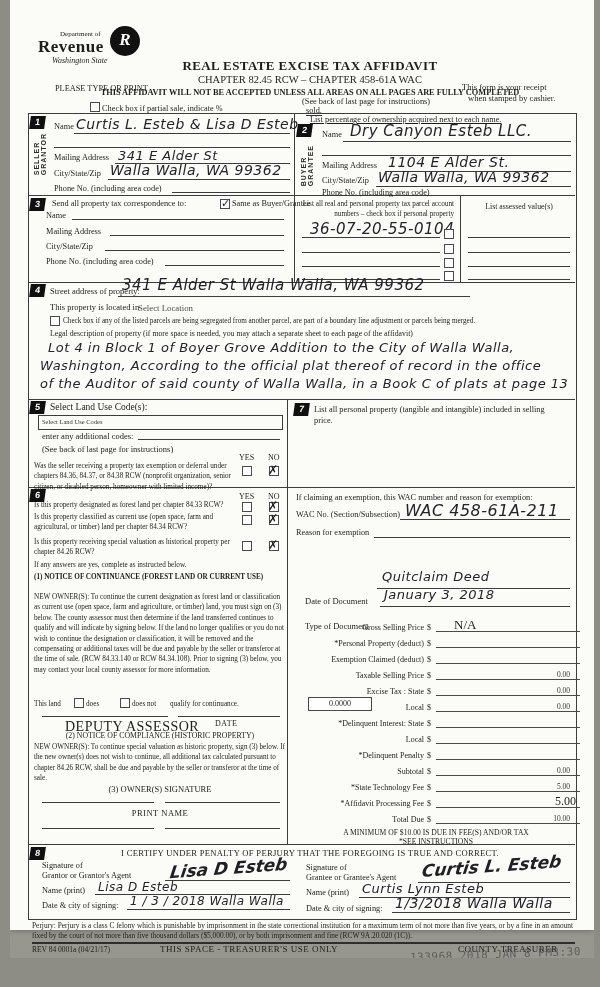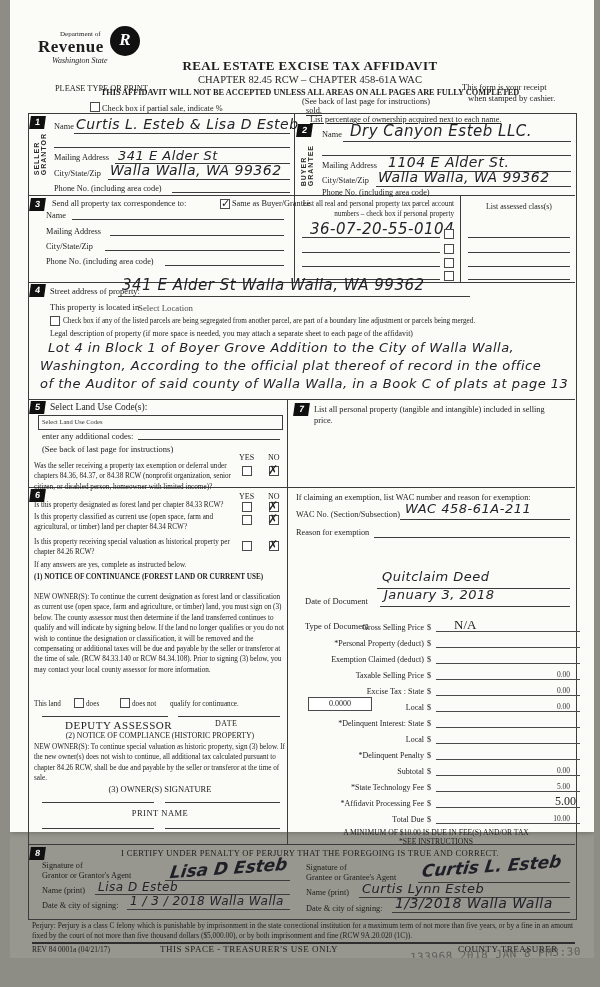--- a/index.html
+++ b/index.html
@@ -1,17 +1,17 @@
 <!DOCTYPE html>
 <html><head>
 <meta charset="utf-8">
 <style>
   html,body{margin:0;padding:0;}
   body{width:600px;height:987px;position:relative;background:#97978f;font-family:"Liberation Serif",serif;color:#1d1d1d;overflow:hidden;}
-  .page{position:absolute;left:10px;top:0;width:584px;height:832px;background:#fbfbf7;box-shadow:0 0 6px rgba(0,0,0,.35);}
+  .page{position:absolute;left:10px;top:0;width:584px;height:930px;background:#fbfbf7;box-shadow:0 0 6px rgba(0,0,0,.35);}
   .t{position:absolute;white-space:nowrap;}
   .w{white-space:normal;}
   .ln{position:absolute;border-bottom:1px solid #3c3c3c;}
   .box{position:absolute;border:1px solid #3c3c3c;}
   .numbox{position:absolute;width:15px;height:13px;background:#101010;color:#fff;font:bold 9px "Liberation Sans",sans-serif;text-align:center;line-height:13px;transform:skewX(-8deg);}
   .vlabel{position:absolute;display:flex;}
   .vlabel span{writing-mode:vertical-rl;transform:rotate(180deg);font:bold 7px "Liberation Sans",sans-serif;letter-spacing:1px;color:#2a2a2a;}
   .hw{font-family:"DejaVu Sans",sans-serif;font-style:italic;color:#23232b;letter-spacing:.5px;}
   .sig{font-family:"DejaVu Sans",sans-serif;font-style:italic;font-weight:bold;transform:rotate(-4deg) skewX(-12deg);color:#1f1f28;}
   .cb{display:inline-block;width:8px;height:8px;border:1px solid #4a4a4a;position:relative;vertical-align:-1px;background:#fff;}
@@ -118,21 +118,21 @@
   <div class="t hw" style="left:300px;top:220px;font-size:15px;">36-07-20-55-0104</div>
   <div class="ln" style="left:292px;top:237px;width:138px;"></div>
   <span class="cb" style="position:absolute;left:434px;top:229px;"></span>
   <div class="ln" style="left:292px;top:252px;width:138px;"></div>
   <span class="cb" style="position:absolute;left:434px;top:244px;"></span>
   <div class="ln" style="left:292px;top:266px;width:138px;"></div>
   <span class="cb" style="position:absolute;left:434px;top:258px;"></span>
   <div class="ln" style="left:292px;top:279px;width:138px;"></div>
   <span class="cb" style="position:absolute;left:434px;top:271px;"></span>
 
-  <div class="t" style="left:455px;top:202px;width:108px;text-align:center;font-size:7.8px;">List assessed class(s)</div>
+  <div class="t" style="left:455px;top:202px;width:108px;text-align:center;font-size:7.8px;">List assessed value(s)</div>
   <div class="ln" style="left:458px;top:237px;width:102px;"></div>
   <div class="ln" style="left:458px;top:252px;width:102px;"></div>
   <div class="ln" style="left:458px;top:266px;width:102px;"></div>
   <div class="ln" style="left:458px;top:279px;width:102px;"></div>
 
   <div class="numbox" style="left:20px;top:284px;">4</div>
   <div class="t" style="left:40px;top:286px;font-size:8.5px;">Street address of property:</div>
   <div class="t hw" style="left:112px;top:276px;font-size:15px;">341 E Alder St  Walla Walla,  WA  99362</div>
   <div class="ln" style="left:108px;top:296px;width:352px;"></div>
   <div class="t" style="left:40px;top:302px;font-size:8.5px;">This property is located in</div>
@@ -178,34 +178,34 @@
   <div class="t small w" style="left:24px;top:572px;width:252px;font-weight:bold;">(1) NOTICE OF CONTINUANCE (FOREST LAND OR CURRENT USE)</div>
   <div class="t small w" style="left:24px;top:592px;width:252px;">NEW OWNER(S): To continue the current designation as forest land or classification as current use (open space, farm and agriculture, or timber) land, you must sign on (3) below. The county assessor must then determine if the land transferred continues to qualify and will indicate by signing below. If the land no longer qualifies or you do not wish to continue the designation or classification, it will be removed and the compensating or additional taxes will be due and payable by the seller or transferor at the time of sale. (RCW 84.33.140 or RCW 84.34.108). Prior to signing (3) below, you may contact your local county assessor for more information.</div>
   <div class="t small" style="left:24px;top:699px;">This land</div>
   <span class="cb" style="position:absolute;left:64px;top:698px;"></span>
   <div class="t small" style="left:76px;top:699px;">does</div>
   <span class="cb" style="position:absolute;left:110px;top:698px;"></span>
   <div class="t small" style="left:122px;top:699px;">does not</div>
   <div class="t small" style="left:160px;top:699px;">qualify for continuance.</div>
   <div class="ln" style="left:32px;top:716px;width:126px;"></div>
   <div class="ln" style="left:168px;top:716px;width:102px;"></div>
-  <div class="t" style="left:55px;top:719px;font-size:11px;letter-spacing:.5px;">DEPUTY ASSESSOR</div>
+  <div class="t" style="left:55px;top:719px;font-size:14px;letter-spacing:.5px;">DEPUTY ASSESSOR</div>
   <div class="t" style="left:205px;top:719px;font-size:8px;letter-spacing:.5px;">DATE</div>
   <div class="t" style="left:24px;top:731px;width:252px;text-align:center;font-size:7.8px;white-space:normal;">(2) NOTICE OF COMPLIANCE (HISTORIC PROPERTY)</div>
   <div class="t small w" style="left:24px;top:742px;width:252px;">NEW OWNER(S): To continue special valuation as historic property, sign (3) below. If the new owner(s) does not wish to continue, all additional tax calculated pursuant to chapter 84.26 RCW, shall be due and payable by the seller or transferor at the time of sale.</div>
   <div class="t" style="left:24px;top:784px;width:252px;text-align:center;font-size:8.5px;">(3)  OWNER(S) SIGNATURE</div>
   <div class="ln" style="left:32px;top:802px;width:112px;"></div>
   <div class="ln" style="left:155px;top:802px;width:115px;"></div>
   <div class="t" style="left:24px;top:808px;width:252px;text-align:center;font-size:8.5px;letter-spacing:.5px;">PRINT NAME</div>
   <div class="ln" style="left:32px;top:828px;width:112px;"></div>
   <div class="ln" style="left:155px;top:828px;width:115px;"></div>
 
-  <div class="t" style="left:286px;top:493px;font-size:8.3px;">If claiming an exemption, list WAC number and reason for exemption:</div>
+  <div class="t" style="left:286px;top:493px;font-size:8.3px;">If claiming an exemption, this WAC number and reason for exemption:</div>
   <div class="t" style="left:286px;top:510px;font-size:8.3px;">WAC No. (Section/Subsection)</div>
-  <div class="t hw" style="left:395px;top:501px;font-size:13px;">WAC  458-61A-211</div>
+  <div class="t hw" style="left:395px;top:501px;font-size:16px;">WAC  458-61A-211</div>
   <div class="ln" style="left:390px;top:519px;width:170px;"></div>
   <div class="t" style="left:286px;top:528px;font-size:8.3px;">Reason for exemption</div>
   <div class="ln" style="left:364px;top:537px;width:196px;"></div>
   <div class="t" style="left:295px;top:578px;font-size:8.5px;margin-top:43px;">Type of Document</div>
   <div class="t hw" style="left:372px;top:569px;font-size:13px;">Quitclaim  Deed</div>
   <div class="ln" style="left:367px;top:588px;width:193px;"></div>
   <div class="t" style="left:295px;top:596px;font-size:8.5px;">Date of Document</div>
   <div class="t hw" style="left:374px;top:587px;font-size:13px;">January  3,  2018</div>
   <div class="ln" style="left:370px;top:606px;width:190px;"></div>
 

